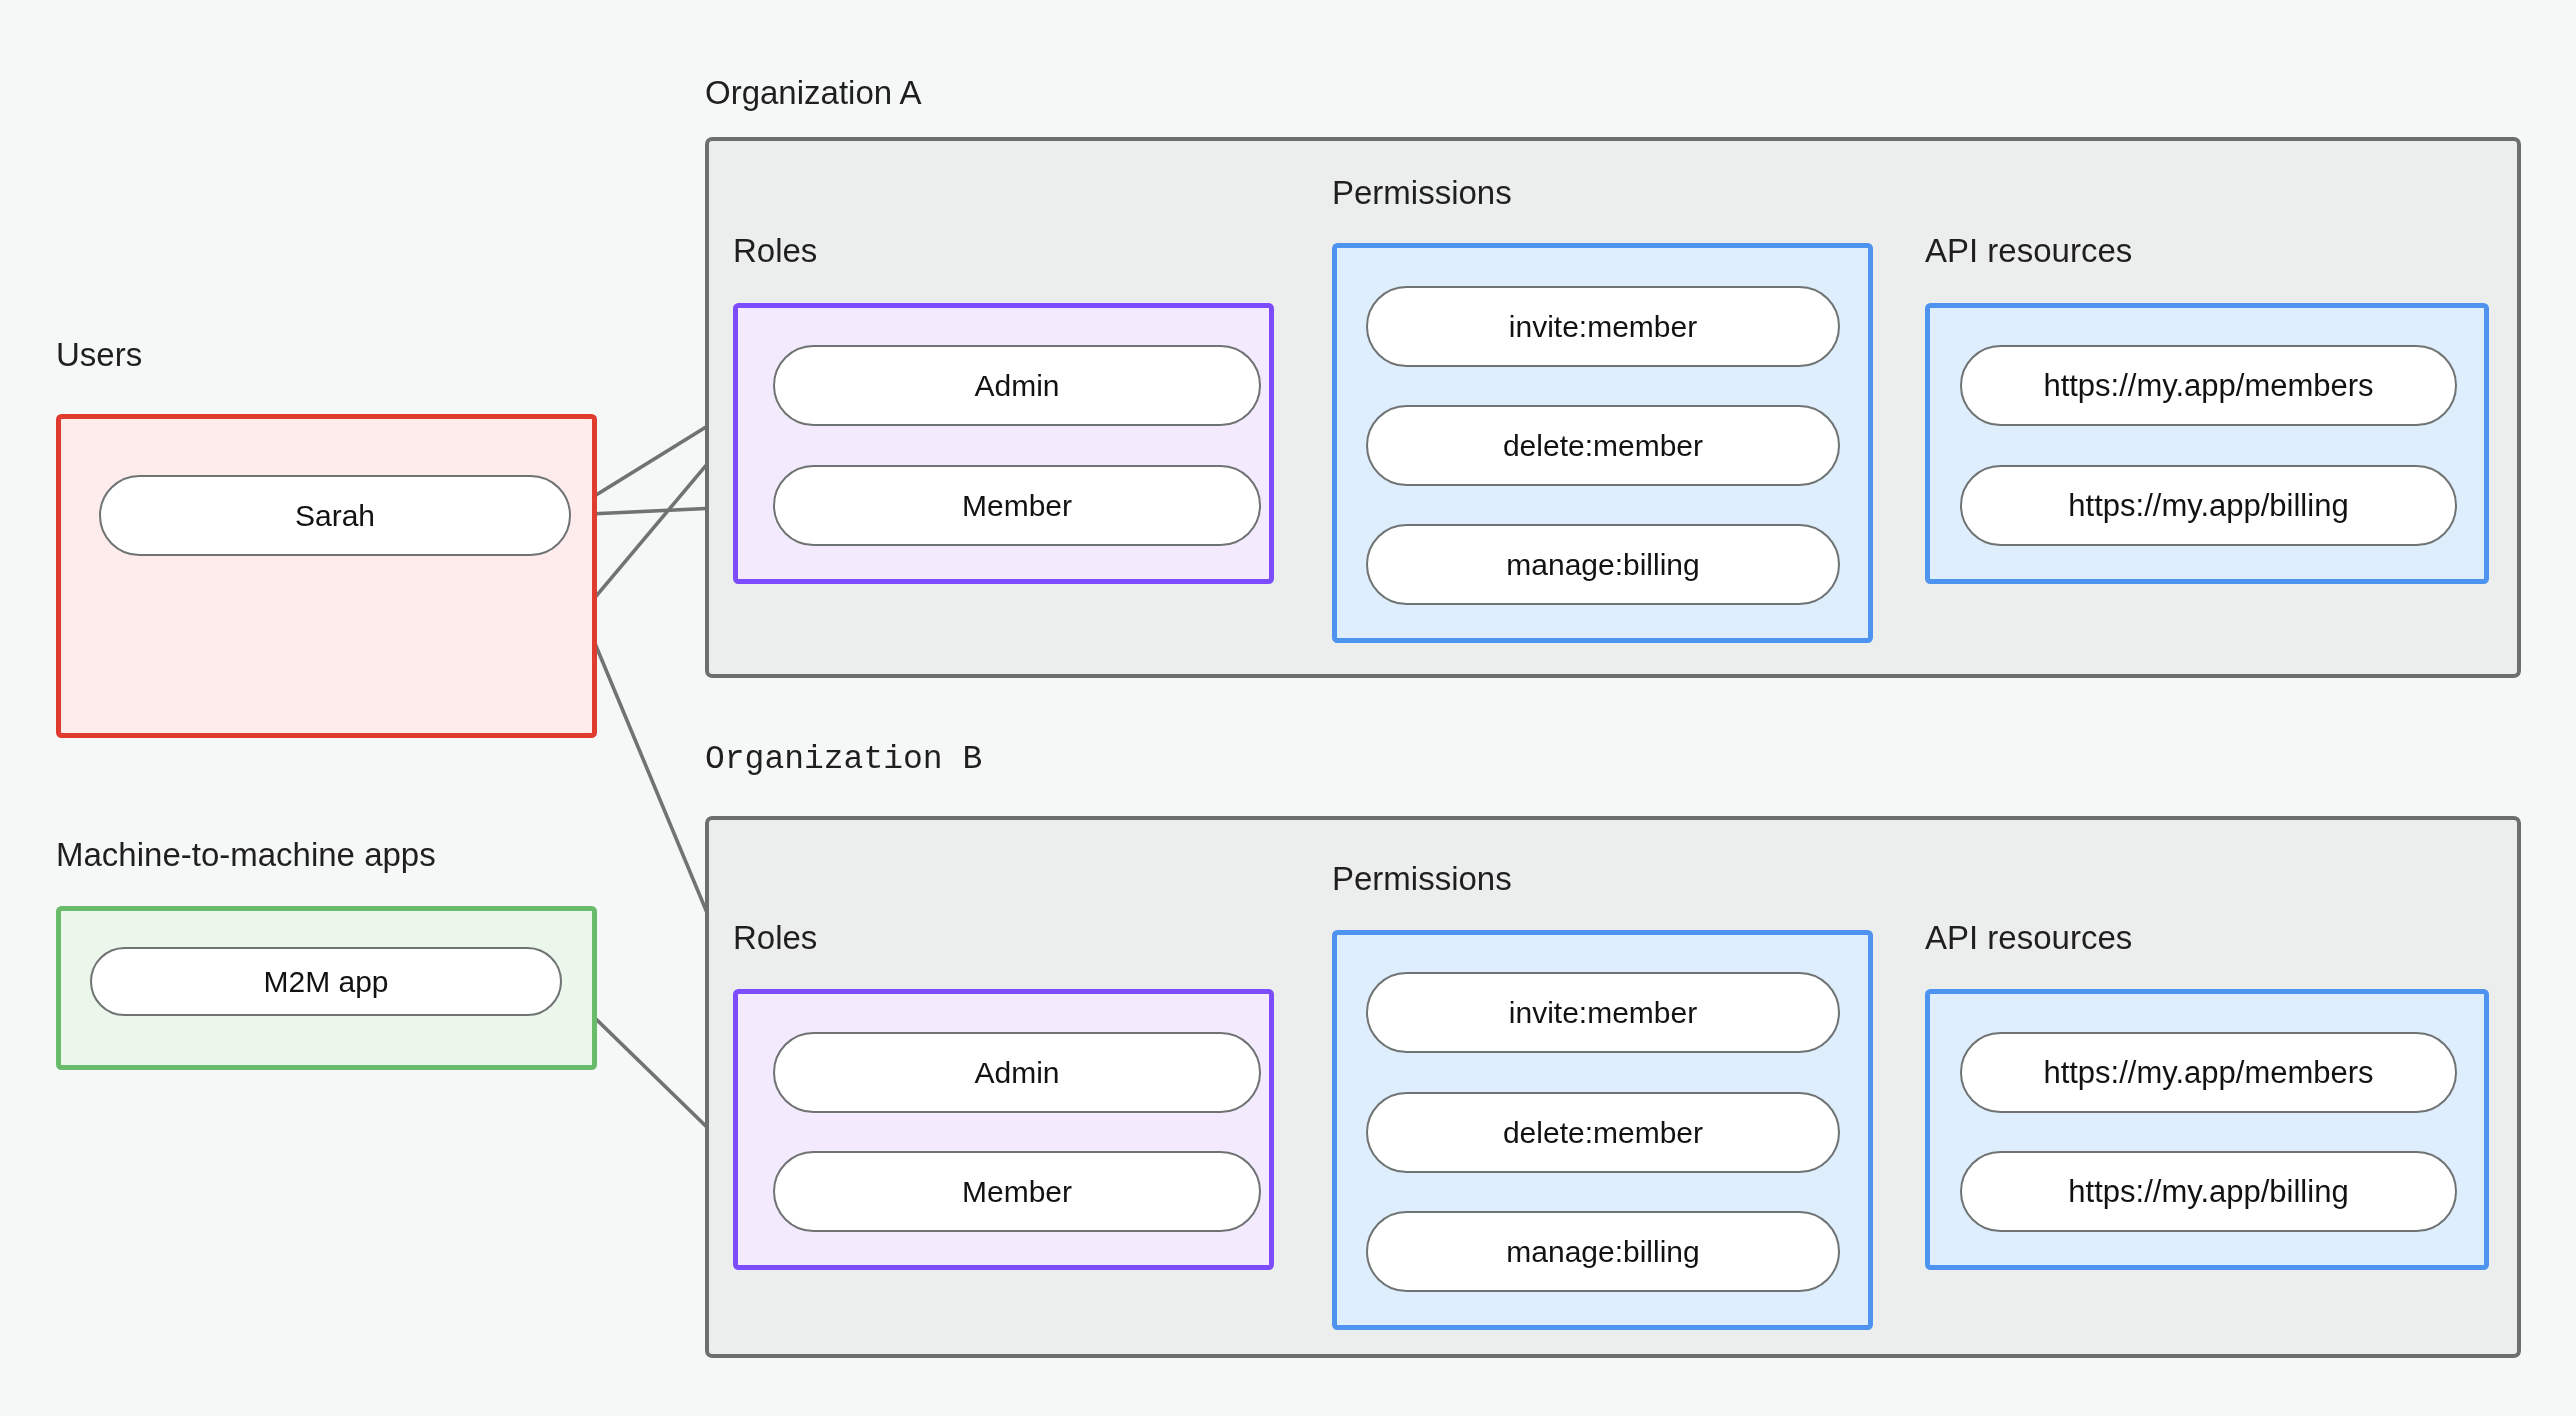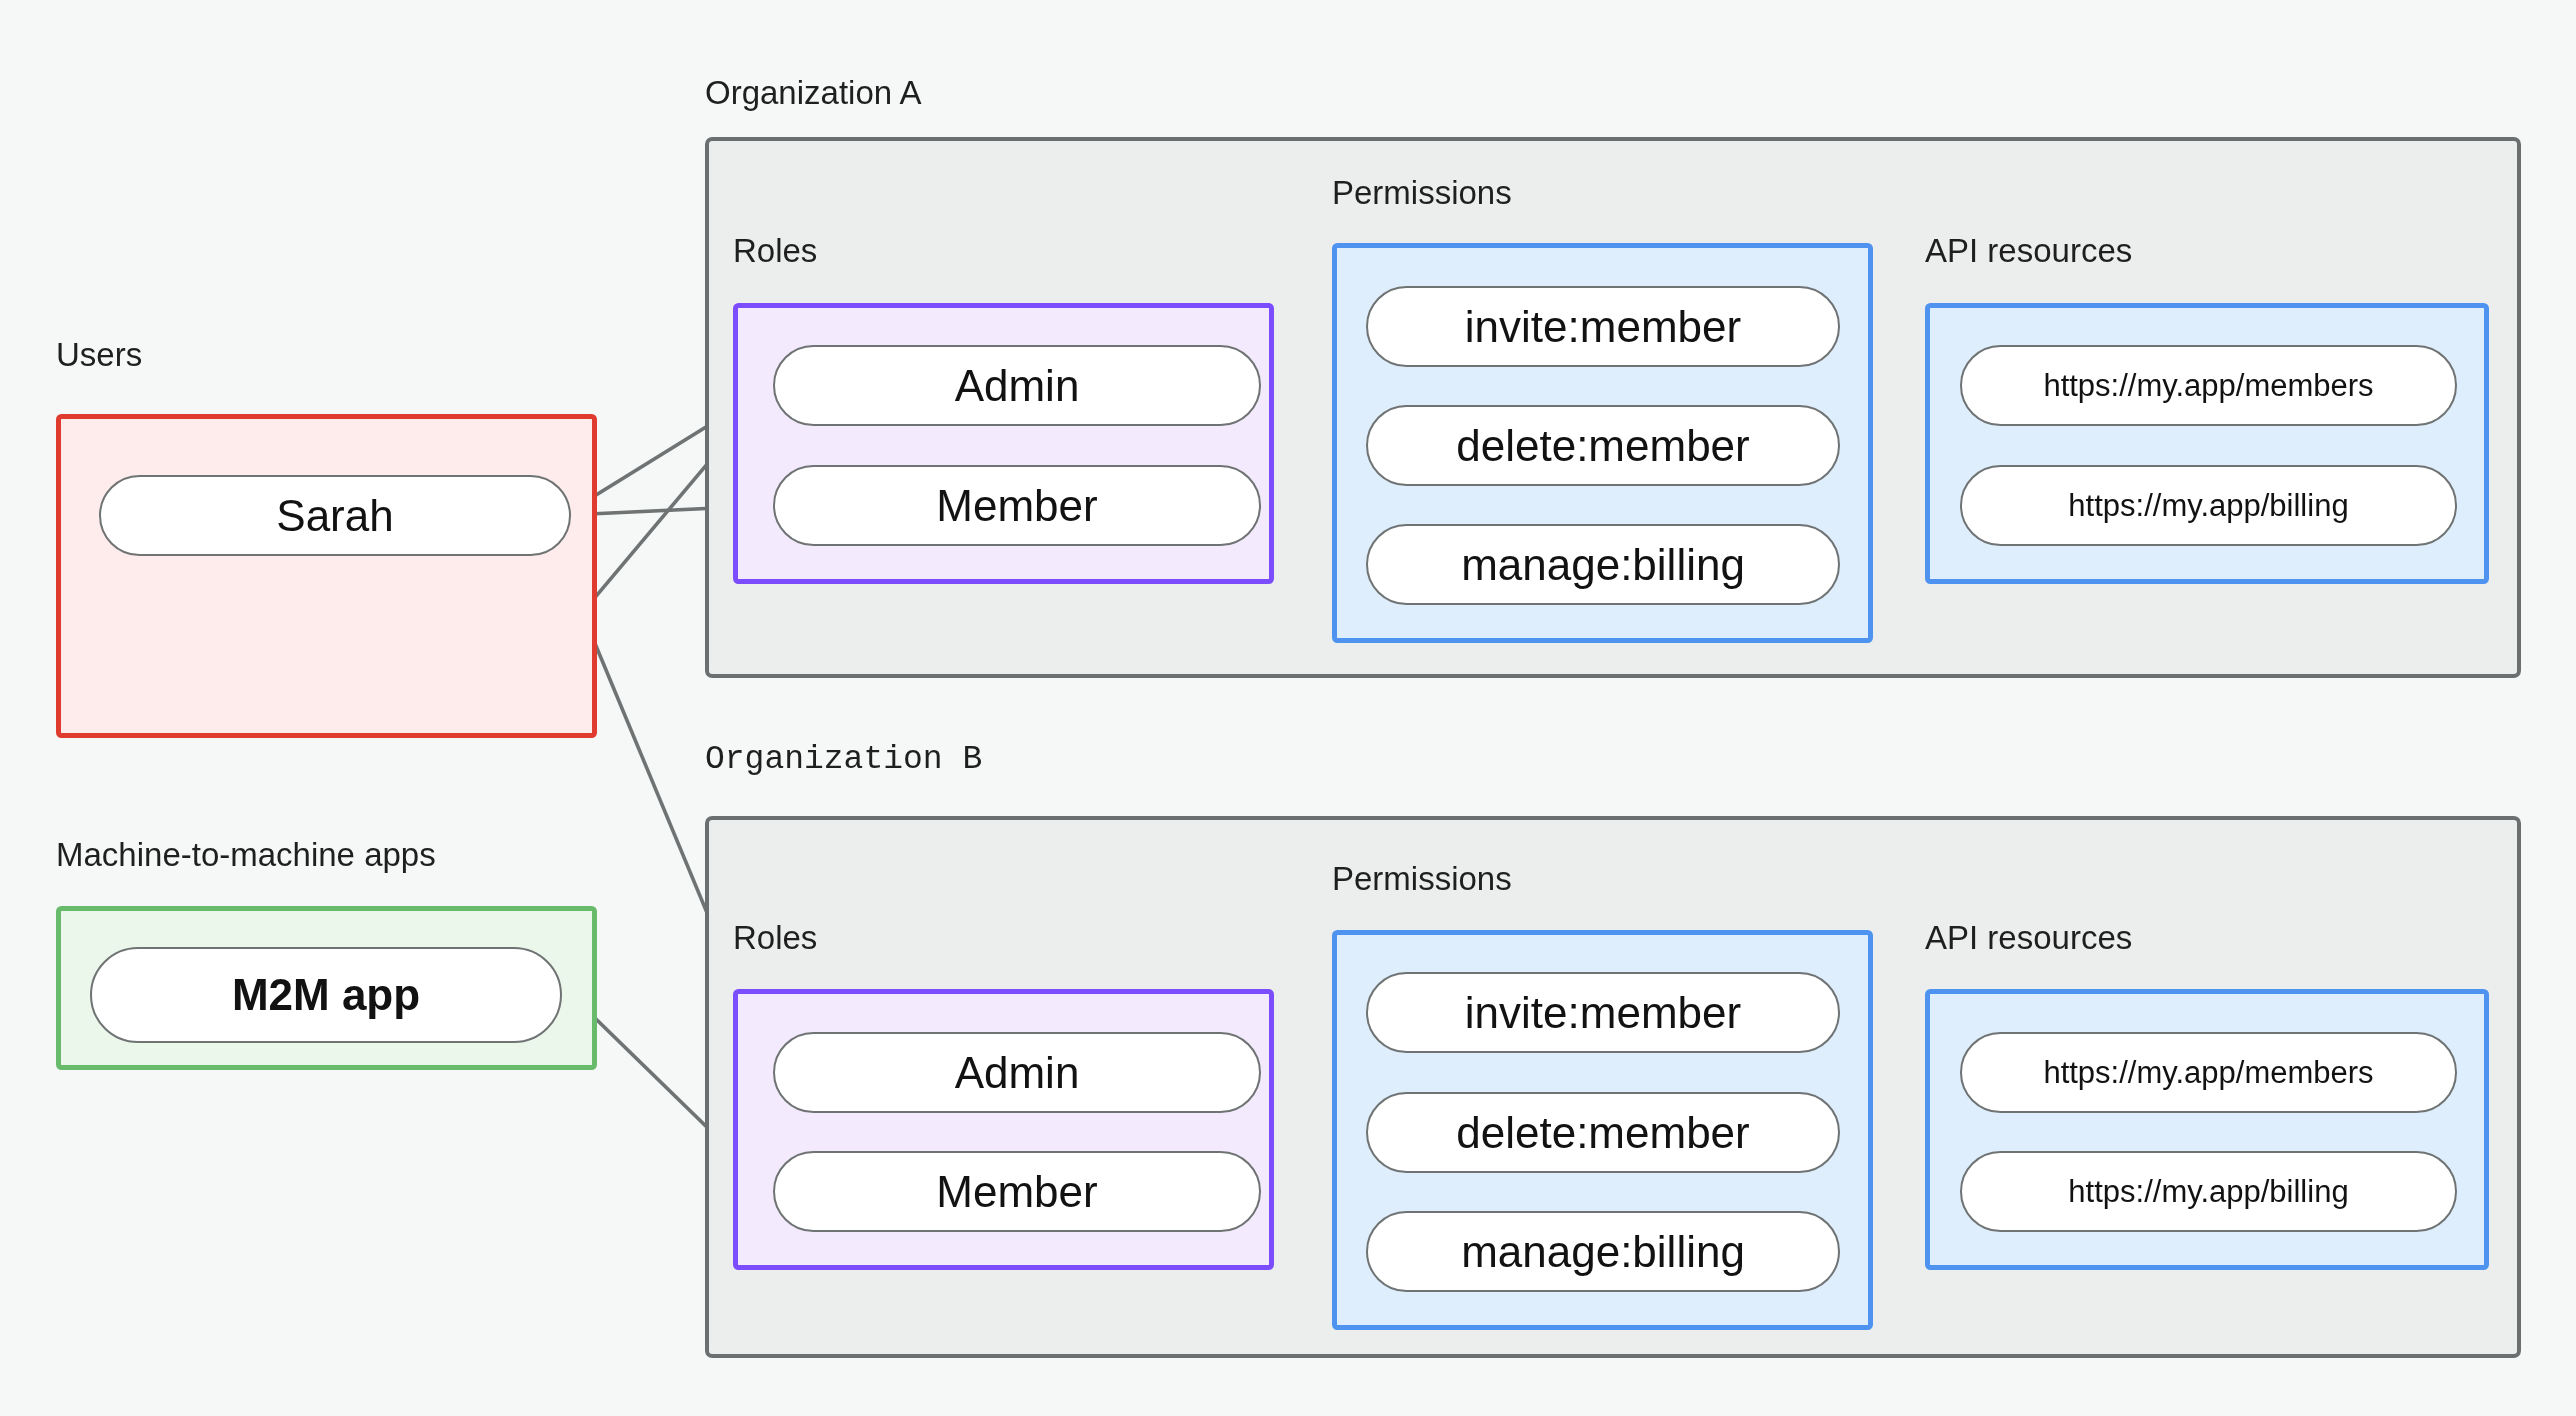--- a/index.html
+++ b/index.html
@@ -60,21 +60,21 @@
   
   .pill {
     position: absolute;
     box-sizing: border-box;
     background: #ffffff;
     border: 2.7px solid #6f7373;
     border-radius: 900px;
     display: flex;
     align-items: center;
     justify-content: center;
-    font-size: 44px;
+    font-size: 30px;
     color: #121212;
     white-space: nowrap;
     z-index: 3;
   }
   .pill.small-text { font-size: 31px; }
 </style>
 </head>
 <body>
 
 <div id="canvas">
@@ -134,21 +134,21 @@
   <div class="grp-label" style="left:56px; top:338px;">Users</div>
 
   <div class="box users" style="left:56px; top:414px; width:541px; height:324px;">
   </div>
   <div class="pill" style="left:99px; top:475px; width:472px; height:81px;">Sarah</div>
 
   <div class="grp-label" style="left:56px; top:838px;">Machine-to-machine apps</div>
 
   <div class="box m2m" style="left:56px; top:906px; width:541px; height:164px;">
   </div>
-  <div class="pill" style="left:90px; top:947px; width:472px; height:96px;font-weight:bold;">M2M app</div>
+  <div class="pill" style="left:90px; top:947px; width:472px; height:69px;">M2M app</div>
 
   <div class="grp-label" style="left:705px; top:56px;margin-top:20px;">Organization A</div>
 
   <div class="box org" style="left:705px; top:137px; width:1816px; height:541px;">
   </div>
 
   <div class="grp-label" style="left:733px; top:234px;">Roles</div>
   <div class="box roles" style="left:733px; top:303px; width:541px; height:281px;">
   </div>
   <div class="pill" style="left:773px; top:345px; width:488px; height:81px;">Admin</div>

